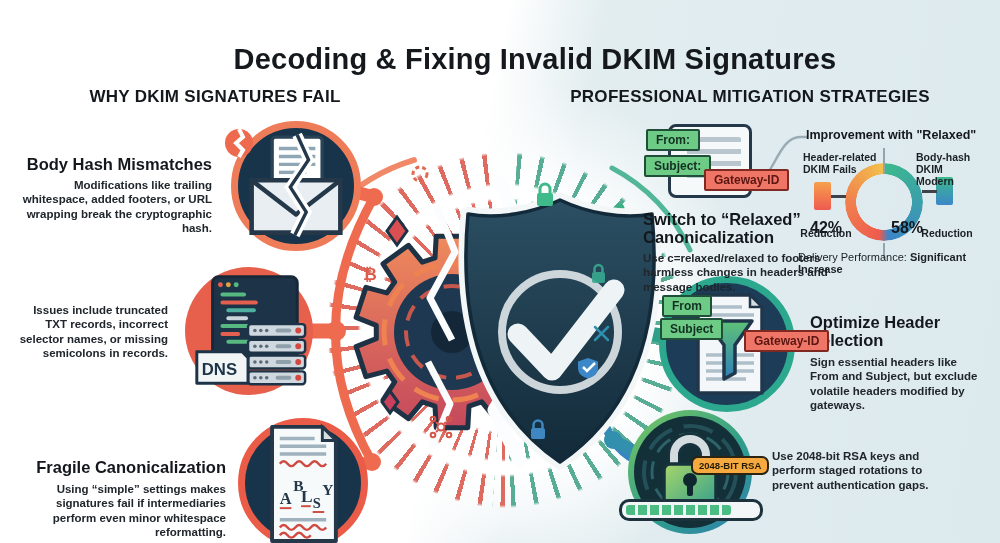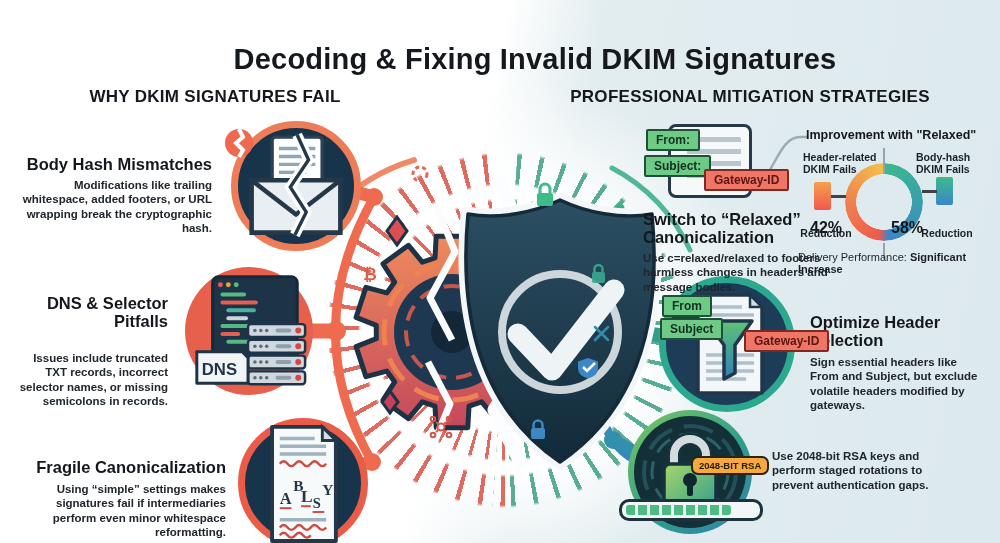--- a/index.html
+++ b/index.html
@@ -195,21 +195,20 @@
     </svg>
   </div>
   <div class="badge-crack">
     <svg viewBox="0 0 34 34">
       <circle cx="17" cy="17" r="14" fill="#ee6a4f"></circle>
       <path d="M 17,3 L 21,11 L 14,17 L 21,24 L 17,31" fill="none" stroke="#ffffff" stroke-width="4"></path>
     </svg>
   </div>
 
   <div class="tb ra" style="left:18px;top:283px;width:150px;">
-    <h3>DNS &amp; Selector Pitfalls</h3>
     <p style="margin-top:20px">Issues include truncated TXT records, incorrect selector names, or missing semicolons in records.</p>
   </div>
   <div class="disc dns">
     <svg viewBox="0 0 130 130">
       <rect x="28" y="10" width="86" height="88" rx="6" fill="#1d3347" stroke="#16283a" stroke-width="3"></rect>
       <circle cx="36" cy="18" r="2.5" fill="#e35f4f"></circle>
         <circle cx="44" cy="18" r="2.5" fill="#e8a23c"></circle>
         <circle cx="52" cy="18" r="2.5" fill="#57b981"></circle>
       <g>
         <rect x="36" y="26" width="26" height="4" rx="2" fill="#57b981"></rect>
@@ -300,21 +299,21 @@
   <span class="pill green" style="left:644px;top:155px;">Subject:</span>
   <span class="pill red" style="left:704px;top:169px;">Gateway-ID</span>
 
   <div class="tb" style="left:643px;top:199px;width:215px;">
     <h3>Switch to “Relaxed” Canonicalization</h3>
     <p>Use c=relaxed/relaxed to footers harmless changes in headers and message bodies.</p>
   </div>
 
   <div class="chart-title">Improvement with "Relaxed"</div>
   <div class="chart-lab" style="left:803px;top:151px;width:82px;">Header-related DKIM Fails</div>
-  <div class="chart-lab" style="left:916px;top:151px;width:64px;">Body-hash DKIM Fails</div>
+  <div class="chart-lab" style="left:916px;top:151px;width:64px;">Body-hash DKIM Modern</div>
   <div class="donut"></div>
   <div class="swatch l"></div>
   <div class="swatch r"></div>
   <div class="swline" style="left:831px;top:195px;width:15px;"></div>
   <div class="swline" style="left:922px;top:190px;width:15px;"></div>
   <div class="tick" style="left:883px;top:148px;height:26px;"></div>
   <div class="tick" style="left:883px;top:243px;height:16px;"></div>
   <div class="pct" style="left:797px;top:204px;">42%</div>
   <div class="pcap" style="left:797px;top:227px;">Reduction</div>
   <div class="pct" style="left:878px;top:204px;">58%</div>

